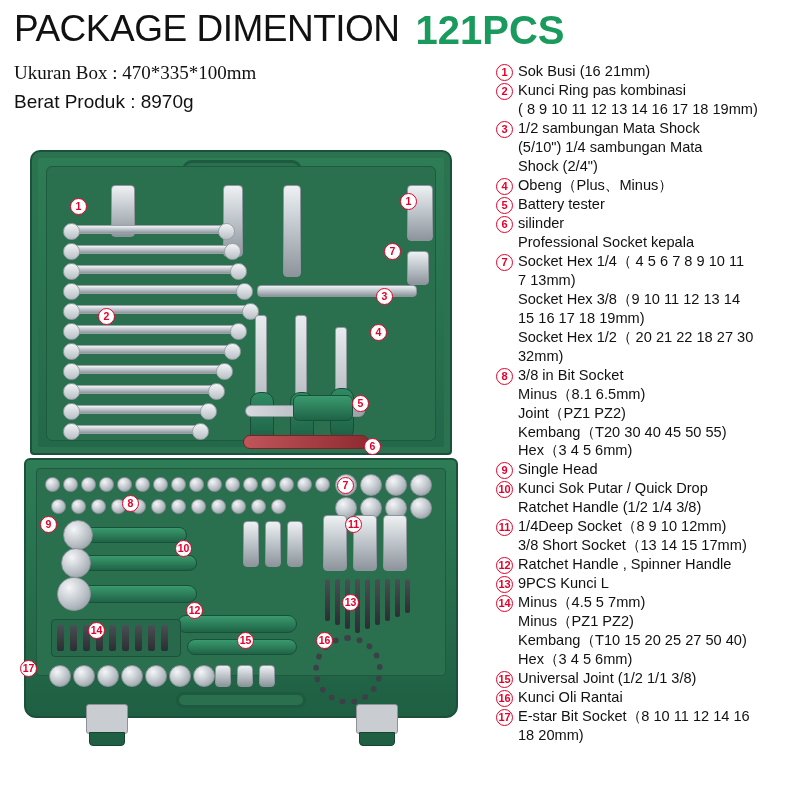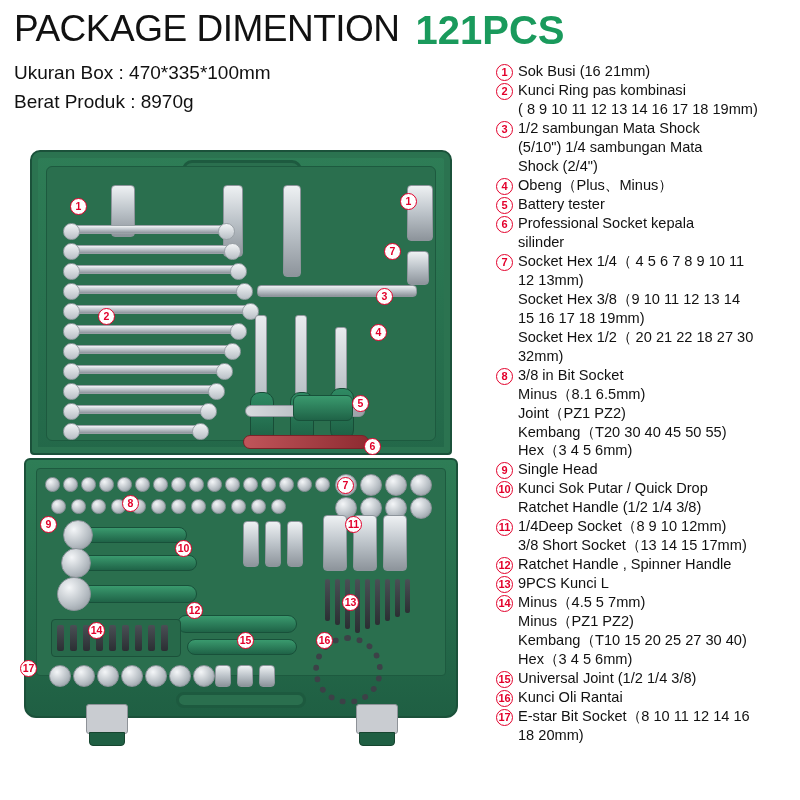--- a/index.html
+++ b/index.html
@@ -24,21 +24,21 @@
     color:#111; line-height:1.0; white-space:nowrap;
   }
   .pcs {
     font-size:40px; font-weight:bold; color:#1a9a5c;
     margin-left:16px; line-height:1.0; white-space:nowrap;
   }
   .sub1, .sub2 {
     font-size:19px; color:#111; margin-top:7px; line-height:1.15;
     white-space:nowrap;
   }
-  .sub1 { margin-top:12px; }
+  .sub1 { margin-top:12px;font-family:Liberation Serif, serif; }
 
   
   .case-wrap { position:absolute; left:10px; top:150px; width:470px; height:640px; }
 
   
   .legend {
     position:absolute; left:496px; top:62px; width:300px; height:730px;
     font-size:14.6px; line-height:1.30; color:#111;
   }
   .legend .item { display:flex; align-items:flex-start; margin-bottom:0px; }
@@ -380,29 +380,29 @@
       </div>
       <div class="item">
         <div class="num">5</div>
         <div class="txt">
           <span class="line">Battery tester</span>
         </div>
       </div>
       <div class="item">
         <div class="num">6</div>
         <div class="txt">
+          <span class="line">silinder</span>
           <span class="line">Professional Socket kepala</span>
-          <span class="line">silinder</span>
         </div>
       </div>
       <div class="item">
         <div class="num">7</div>
         <div class="txt">
           <span class="line">Socket Hex 1/4（ 4 5 6 7 8 9 10 11</span>
-          <span class="line">12 13mm)</span>
+          <span class="line">7 13mm)</span>
           <span class="line">Socket Hex 3/8（9 10 11 12 13 14</span>
           <span class="line">15 16 17 18 19mm)</span>
           <span class="line">Socket Hex 1/2（ 20 21 22 18 27 30</span>
           <span class="line">32mm)</span>
         </div>
       </div>
       <div class="item">
         <div class="num">8</div>
         <div class="txt">
           <span class="line">3/8 in Bit Socket</span>
@@ -442,28 +442,28 @@
         <div class="num">13</div>
         <div class="txt">
           <span class="line">9PCS Kunci L</span>
         </div>
       </div>
       <div class="item">
         <div class="num">14</div>
         <div class="txt">
           <span class="line">Minus（4.5 5 7mm)</span>
           <span class="line">Minus（PZ1 PZ2)</span>
-          <span class="line">Kembang（T10 15 20 25 27 30 40)</span>
+          <span class="line">Kembang（T10 15 20 25 27 50 40)</span>
           <span class="line">Hex（3 4 5 6mm)</span>
         </div>
       </div>
       <div class="item">
         <div class="num">15</div>
         <div class="txt">
-          <span class="line">Universal Joint (1/2 1/4 3/8)</span>
+          <span class="line">Universal Joint (1/2 1/1 3/8)</span>
         </div>
       </div>
       <div class="item">
         <div class="num">16</div>
         <div class="txt">
           <span class="line">Kunci Oli Rantai</span>
         </div>
       </div>
       <div class="item">
         <div class="num">17</div>

